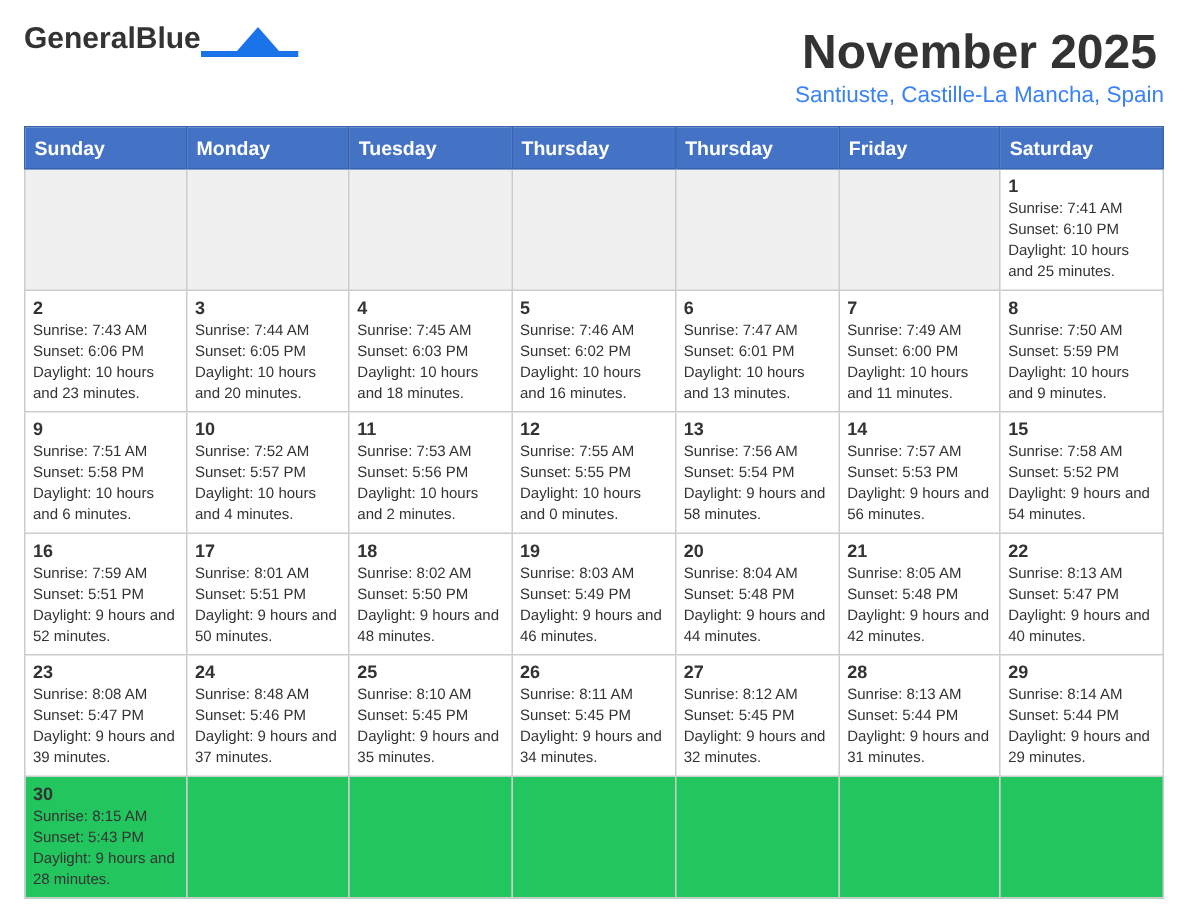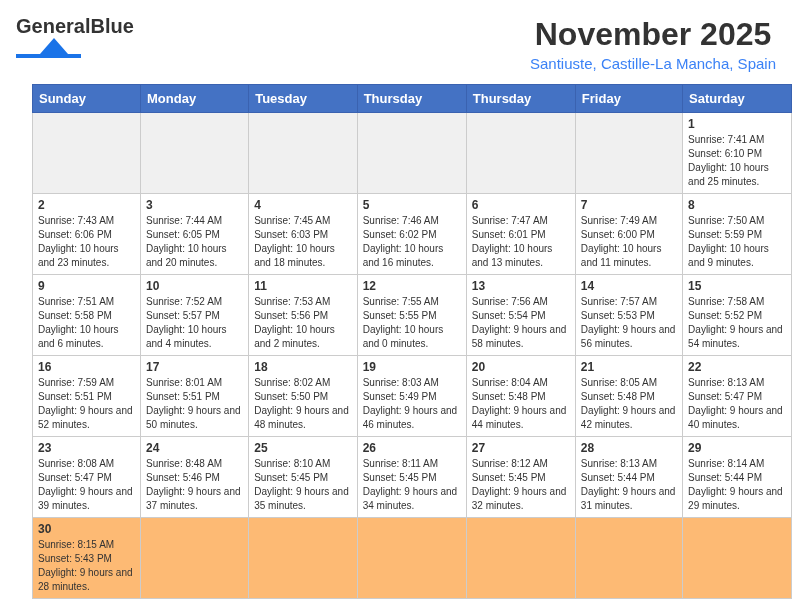--- a/index.html
+++ b/index.html
@@ -11,21 +11,21 @@
       padding: 16px;
     }
     .header-section {
       display: flex;
       justify-content: space-between;
       align-items: flex-start;
       margin-bottom: 12px;
     }
     .logo {
       display: flex;
-      flex-direction: column;
+      flex-direction: row;
       align-items: flex-start;
     }
     .logo-text {
       font-size: 20px;
       font-weight: bold;
       color: #333;
       line-height: 1;
     }
     .title-section {
       text-align: center;
@@ -37,21 +37,20 @@
     }
     .location {
       font-size: 15px;
       color: #3b82f6;
       margin-top: 2px;
     }
     .calendar {
       width: 100%;
       border-collapse: collapse;
       border: 1px solid #ccc;
-      margin-left: 16px;
     }
     .calendar th {
       background: #4472c4;
       color: #fff;
       font-size: 13px;
       font-weight: bold;
       padding: 6px 6px;
       text-align: left;
       border: 1px solid #3a62b0;
     }
@@ -73,21 +72,21 @@
       font-weight: bold;
       margin-bottom: 2px;
       display: block;
     }
     .day-info {
       font-size: 10px;
       line-height: 1.4;
       color: #333;
     }
     .calendar tr:last-child td {
-      background: #fdba74;
+      background: #22c55e;
     }
   </style>
 </head>
 <body>
 
 <div class="header-section">
   <div class="logo">
     <div style="display:flex;align-items:center;">
       <span class="logo-text">General</span>
         <span class="logo-text blue">Blue</span>

